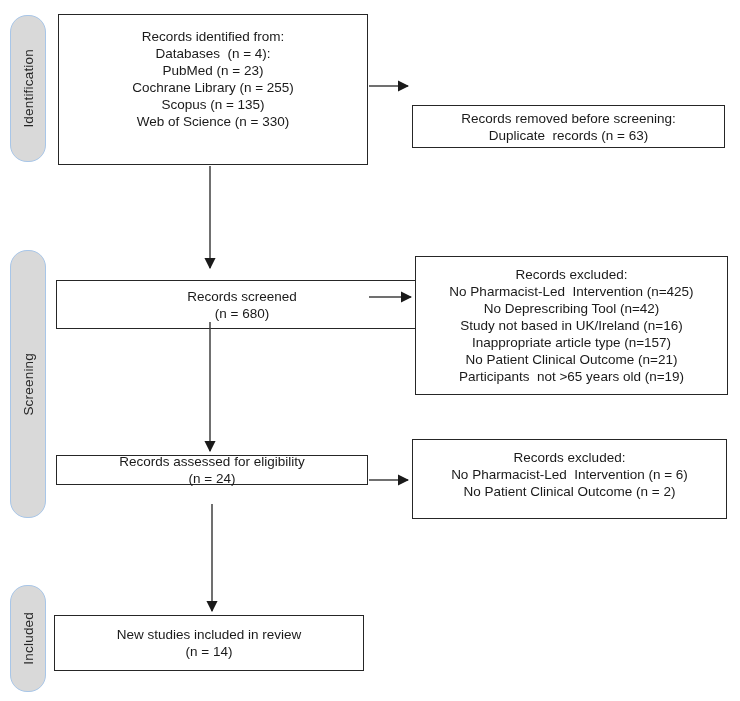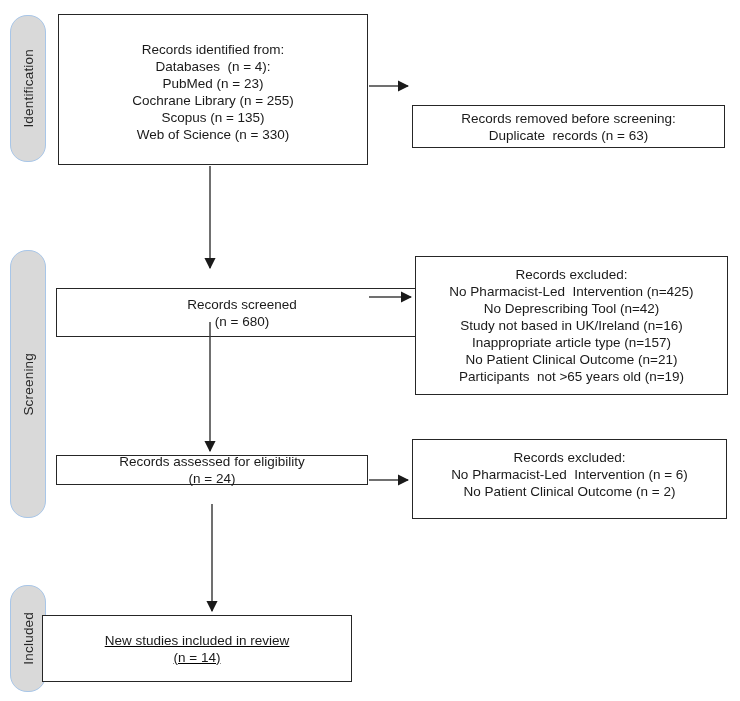--- a/index.html
+++ b/index.html
@@ -46,27 +46,27 @@
     justify-content: center;
     text-align: center;
   }
   .box.top-aligned { justify-content: flex-start; }
   .line {
     font-size: 13.5px;
     line-height: 17px;
     color: #1a1a1a;
     white-space: pre;
   }
-  #box-identified   { left: 58px;  top: 14px;  width: 310px; height: 151px; padding-top: 26px; }
+  #box-identified   { left: 58px;  top: 14px;  width: 310px; height: 151px; padding-top: 13px; }
   #box-removed      { left: 412px; top: 65px;  width: 313px; height: 43px; margin-top: 40px; }
-  #box-screened     { left: 56px;  top: 288px; width: 372px; height: 49px; }
+  #box-screened     { left: 56px;  top: 280px; width: 372px; height: 49px; }
   #box-excl-screen  { left: 415px; top: 256px; width: 313px; height: 139px; }
   #box-assessed     { left: 56px;  top: 455px; width: 312px; height: 30px; }
   #box-excl-elig    { left: 412px; top: 439px; width: 315px; height: 80px; padding-top: 9px; }
-  #box-included     { left: 42px;  top: 615px; width: 310px; height: 67px; text-decoration: underline; }
+  #box-included     { left: 54px;  top: 615px; width: 310px; height: 56px; }
   #stage-identification { top: 15px;  height: 147px; }
   #stage-screening      { top: 250px; height: 268px; }
   #stage-included       { top: 585px; height: 107px; }
   svg.arrows {
     position: absolute;
     left: 0;
     top: 0;
     pointer-events: none;
   }
 </style>

